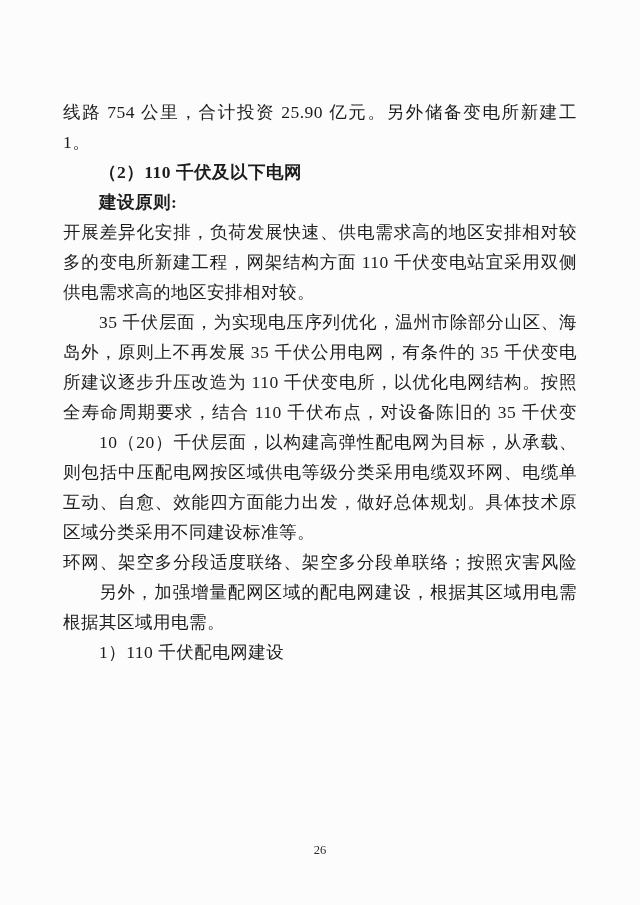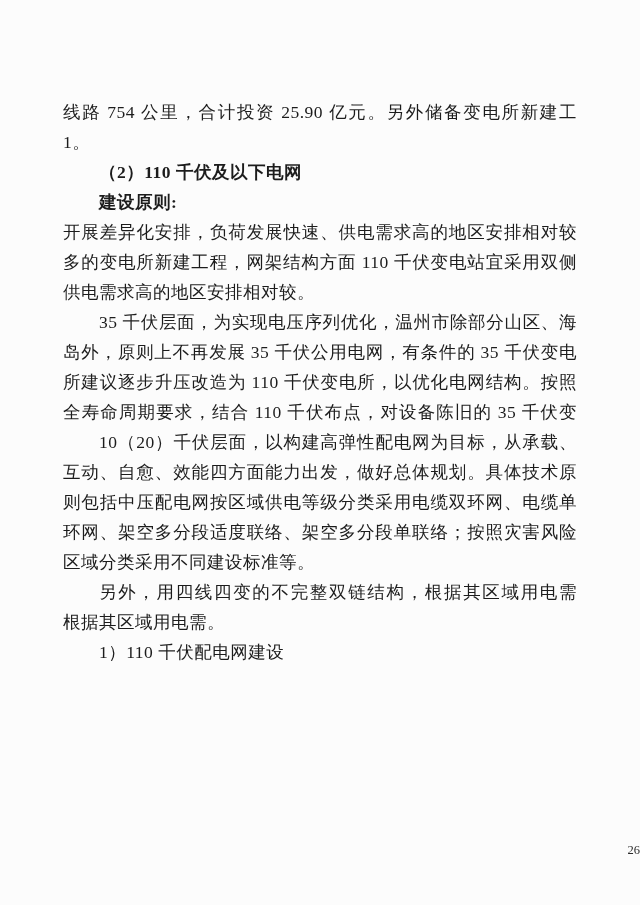--- a/index.html
+++ b/index.html
@@ -40,21 +40,21 @@
     text-align-last: justify;
     text-justify: inter-ideograph;
   }
   .line.indent { text-indent: 36px; }
   .line.bold { font-weight: bold; }
   .page-number {
     position: absolute;
     left: 0;
     right: 0;
     bottom: 47px;
-    text-align: right;
+    text-align: center;
     font-size: 12.5px;
     line-height: 15px;
     color: #2a2a2a;
   }
 </style>
 </head>
 <body>
 
 <div class="page">
   <div class="content" id="doc-content">
@@ -74,27 +74,27 @@
         <div class="line">供电需求高的地区安排相对较。</div>
       </div>
       <div class="para">
         <div class="line justify indent">35 千伏层面，为实现电压序列优化，温州市除部分山区、海</div>
         <div class="line justify">岛外，原则上不再发展 35 千伏公用电网，有条件的 35 千伏变电</div>
         <div class="line justify">所建议逐步升压改造为 110 千伏变电所，以优化电网结构。按照</div>
         <div class="line justify">全寿命周期要求，结合 110 千伏布点，对设备陈旧的 35 千伏变电</div>
       </div>
       <div class="para">
         <div class="line justify indent">10（20）千伏层面，以构建高弹性配电网为目标，从承载、</div>
+        <div class="line justify">则包括中压配电网按区域供电等级分类采用电缆双环网、电缆单</div>
         <div class="line justify">互动、自愈、效能四方面能力出发，做好总体规划。具体技术原</div>
-        <div class="line justify">则包括中压配电网按区域供电等级分类采用电缆双环网、电缆单</div>
+        <div class="line">区域分类采用不同建设标准等。</div>
         <div class="line justify">环网、架空多分段适度联络、架空多分段单联络；按照灾害风险</div>
-        <div class="line">区域分类采用不同建设标准等。</div>
       </div>
       <div class="para">
-        <div class="line justify indent">另外，用四线四变的不完整双链结构，根据其区域用电需</div>
+        <div class="line justify indent">另外，加强增量配网区域的配电网建设，根据其区域用电需</div>
         <div class="line">根据其区域用电需。</div>
       </div>
       <div class="para">
         <div class="line indent">1）110 千伏配电网建设</div>
       </div>
     </div>
   <div class="page-number">26</div>
 </div>
 
 </body></html>

